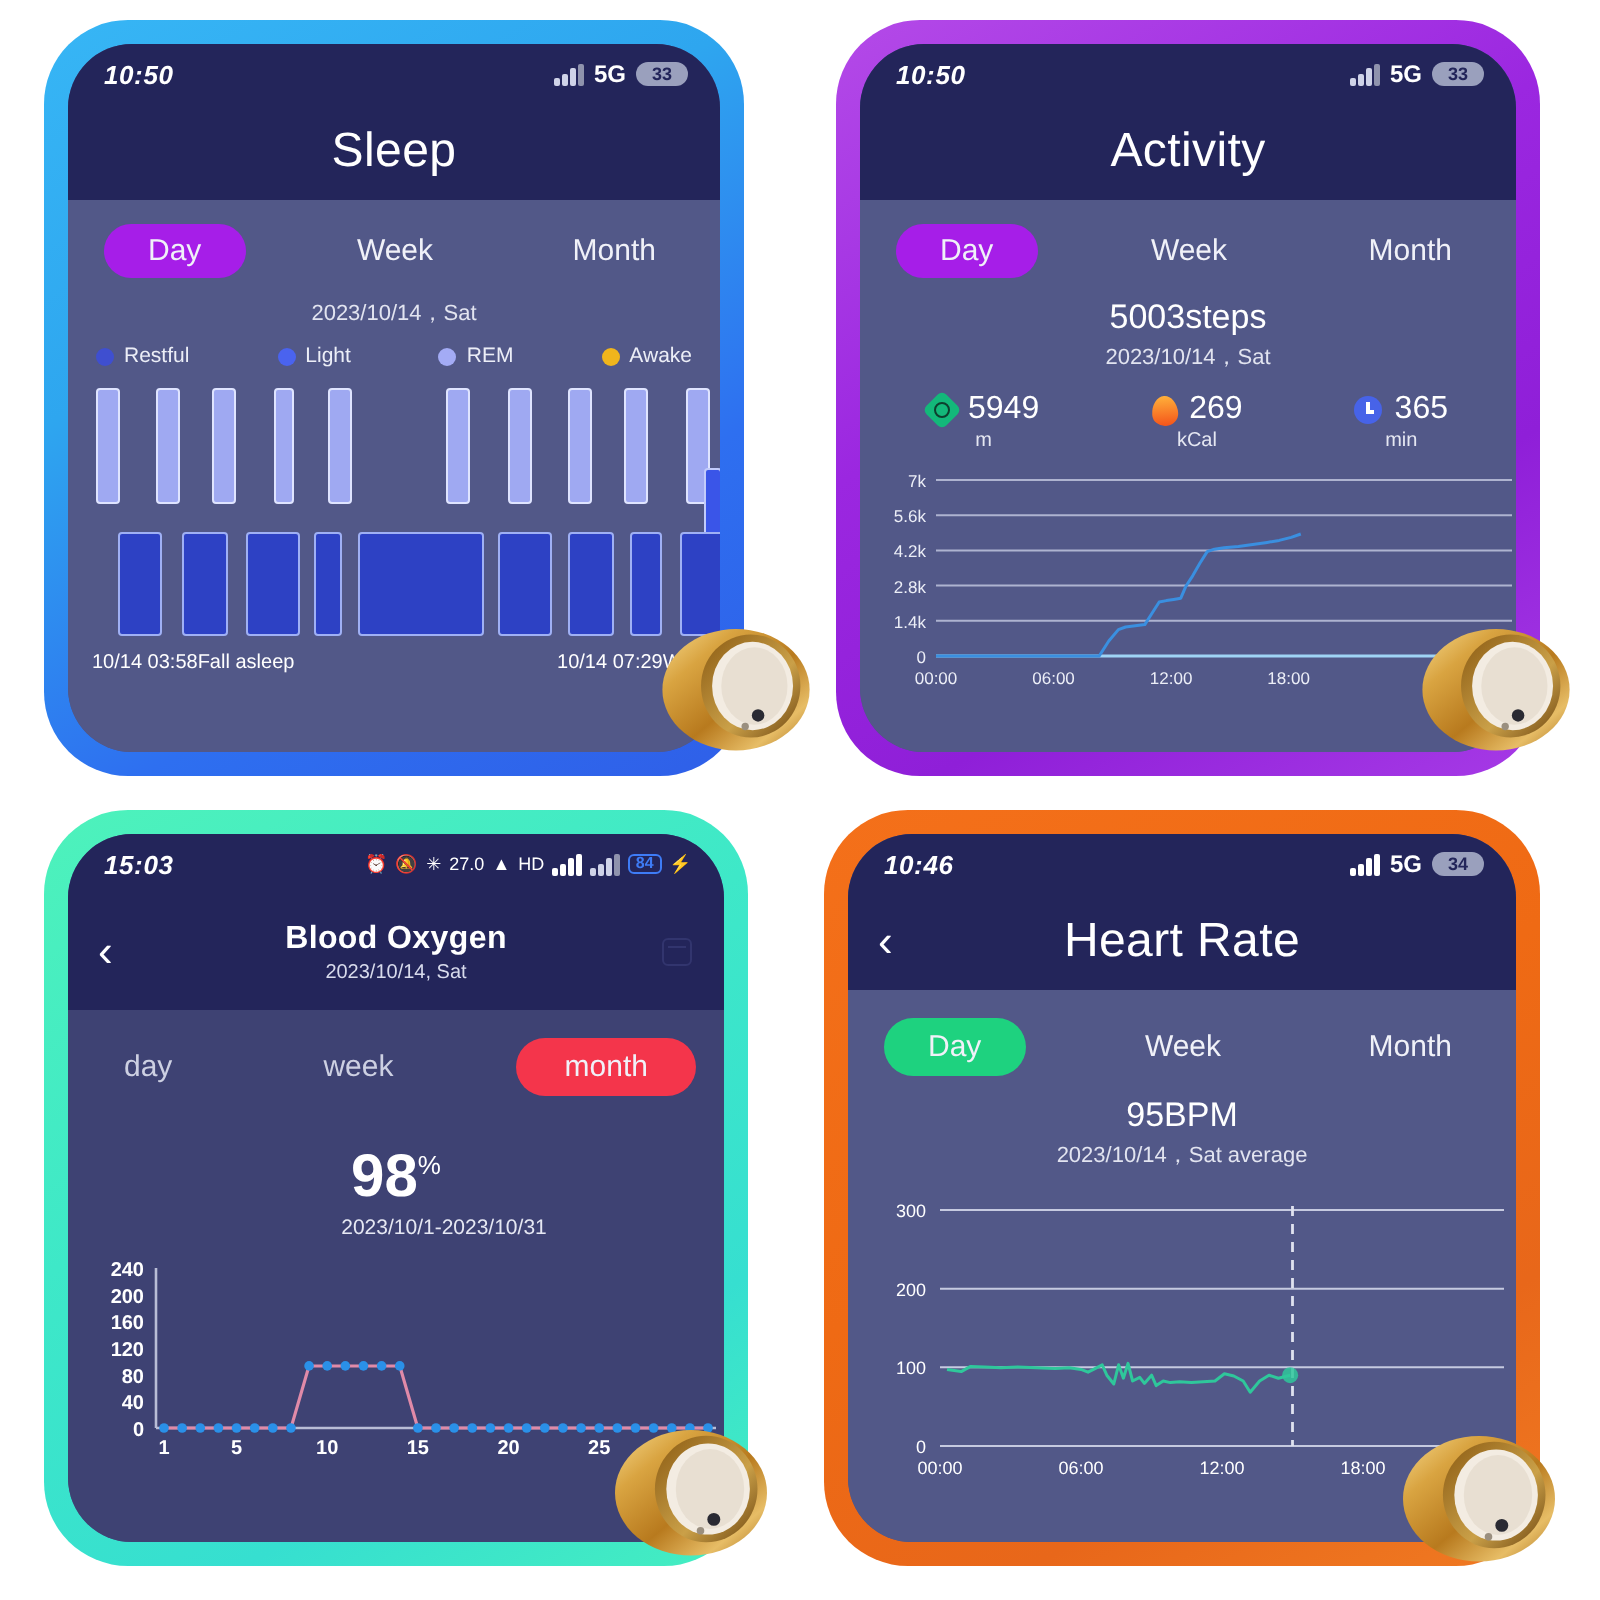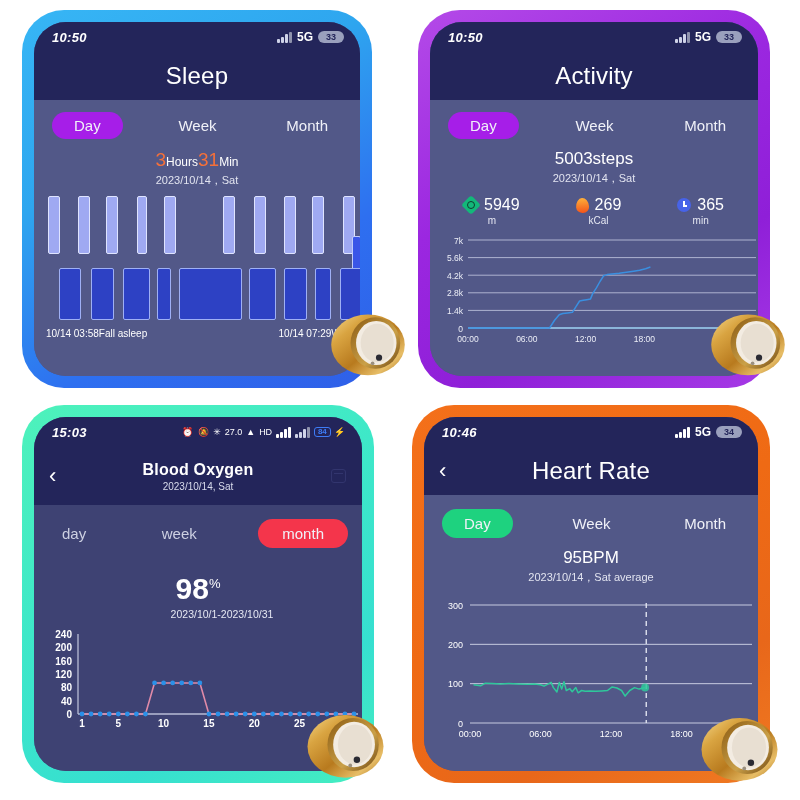--- a/index.html
+++ b/index.html
@@ -186,24 +186,41 @@
         </div>
 
         <div class="body">
           <div class="tabs">
             <span class="tab active-purple">Day</span>
             <span class="tab">Week</span>
             <span class="tab">Month</span>
           </div>
 
           <div class="summary">
-            <div class="sum-main"><span class="num-o">3</span><span class="unit-s">Hours</span><span class="num-o">31</span><span class="unit-s">Min</span></div>
             <div class="sum-date">2023/10/14，Sat</div>
           </div>
 
+          <div class="legend">
+            <span class="lg">
+                <i class="dot" style="background:#3f4fd0"></i>
+                <span>Restful</span>
+              </span>
+            <span class="lg">
+                <i class="dot" style="background:#4a63ef"></i>
+                <span>Light</span>
+              </span>
+            <span class="lg">
+                <i class="dot" style="background:#a3abf5"></i>
+                <span>REM</span>
+              </span>
+            <span class="lg">
+                <i class="dot" style="background:#f0b51c"></i>
+                <span>Awake</span>
+              </span>
+          </div>
 
           <div class="sleep-chart">
             <div class="srow top" id="sleep-rem-row">
                 <div class="sbar rem" style="left: 2px; width: 12px; height: 58px;"></div>
                 <div class="sbar rem" style="left: 32px; width: 12px; height: 58px;"></div>
                 <div class="sbar rem" style="left: 60px; width: 12px; height: 58px;"></div>
                 <div class="sbar rem" style="left: 91px; width: 10px; height: 58px;"></div>
                 <div class="sbar rem" style="left: 118px; width: 12px; height: 58px;"></div>
                 <div class="sbar rem" style="left: 177px; width: 12px; height: 58px;"></div>
                 <div class="sbar rem" style="left: 208px; width: 12px; height: 58px;"></div>

